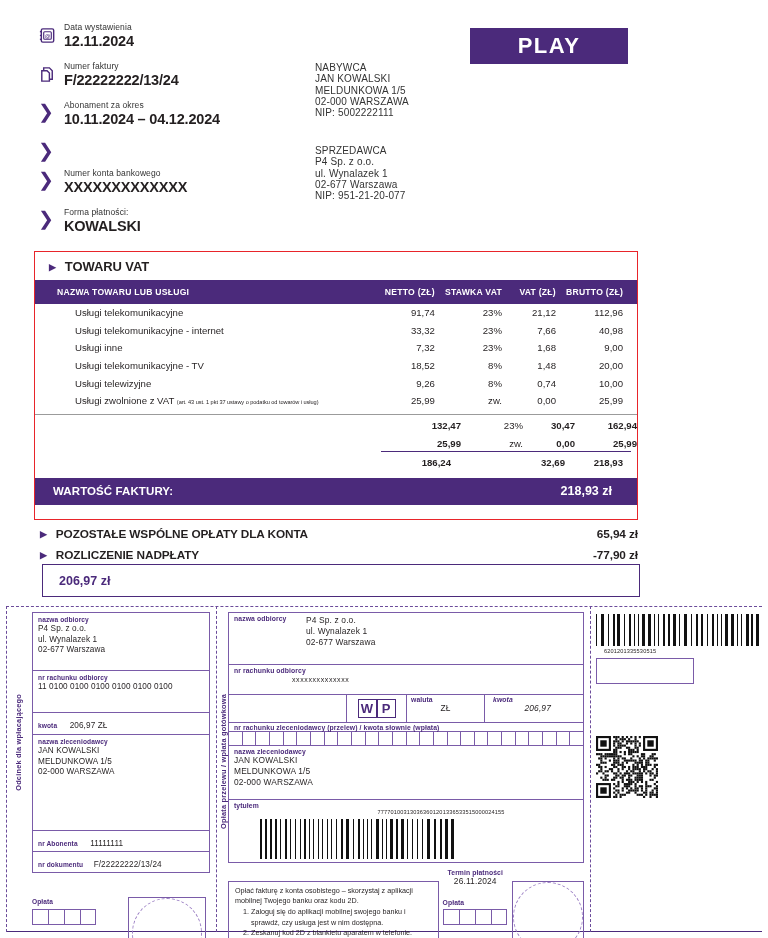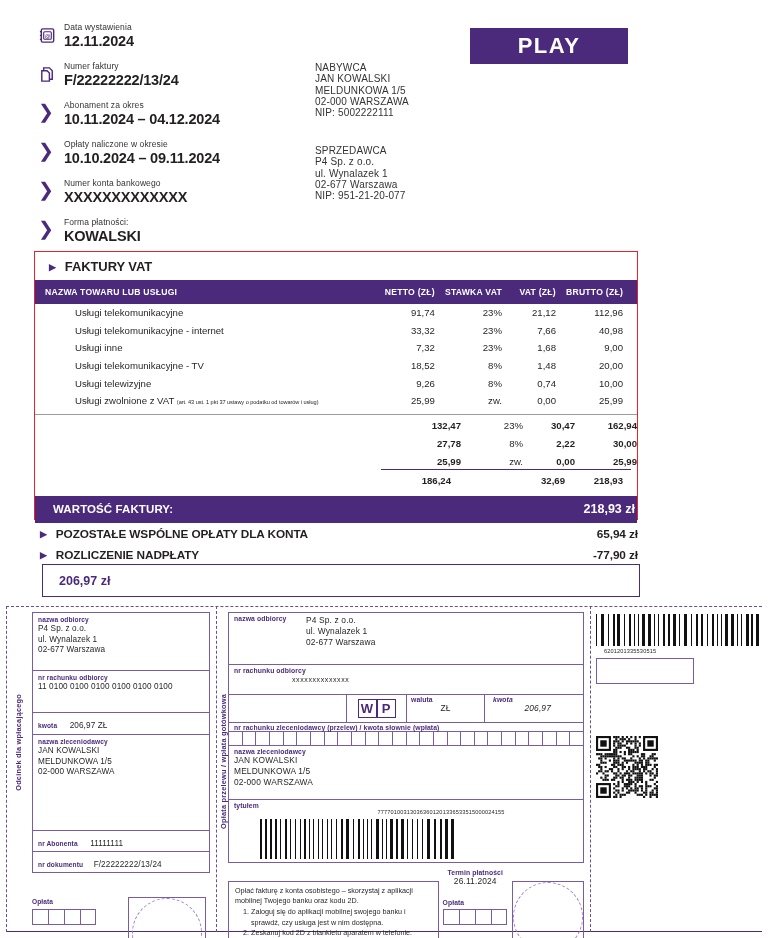--- a/index.html
+++ b/index.html
@@ -47,40 +47,40 @@
     font-size: 13px; font-weight: bold; letter-spacing: -.1px;
   }
   .tri { color: #4b2a7b; font-size: 9px; margin-right: 9px; }
 
   table.items { width: 100%; border-collapse: collapse; }
   table.items thead th {
     background: #4b2a7b; color: #fff;
     font-size: 8.6px; font-weight: bold; letter-spacing: .25px;
     padding: 7px 0; text-align: right; white-space: nowrap;
   }
-  table.items thead th.nm { text-align: left; padding-left: 10px; margin-top: 44px; }
+  table.items thead th.nm { text-align: left; padding-left: 22px; margin-top: 44px; }
   table.items tbody td {
     font-size: 9.6px; padding: 3.3px 0; text-align: right; color: #231f20;
   }
   table.items tbody td.nm { text-align: left; padding-left: 40px; }
   .fine { font-size: 5.6px; letter-spacing: -.05px; }
   .c-netto { width: 66px; padding-right: 10px !important; }
   .c-stawka { width: 62px; padding-right: 12px !important; }
   .c-vat { width: 52px; padding-right: 10px !important; }
   .c-brutto { width: 62px; padding-right: 14px !important; }
 
   .rule { height: 1px; background: #9b9b9b; margin: 4px 0 0 0; }
   .sumrow td { font-size: 9.8px; font-weight: bold; padding: 5px 0 2px 0 !important; }
   .sumrow td.stk { font-weight: normal; }
   .rule-purple { height: 1.3px; background: #4b2a7b; }
   .grand td { font-size: 9.8px; font-weight: bold; padding-top: 5px !important; }
 
   .value-bar {
     background: #4b2a7b; color: #fff; display: flex; justify-content: space-between;
-    align-items: center; padding: 6px 2px 7px 18px; margin-top: 7px;
+    align-items: center; padding: 6px 25px 7px 18px; margin-top: 7px;
   }
   .value-bar .lbl { font-size: 11.5px; font-weight: bold; letter-spacing: .1px; }
   .value-bar .amt { font-size: 12.5px; font-weight: bold; }
 
   .extra-row {
     position: absolute; left: 40px; width: 598px;
     display: flex; justify-content: space-between; align-items: center;
     font-size: 11.8px; font-weight: bold; letter-spacing: -.1px;
   }
   .extra-row .amt { font-size: 11.8px; font-weight: bold; }
@@ -188,24 +188,20 @@
       <div class="hdr-item">
         <div class="hdr-icon chev">❯</div>
         <div class="hdr-text">
           <div class="hdr-label">Abonament za okres</div>
           <div class="hdr-value">10.11.2024 – 04.12.2024</div>
         </div>
       </div>
 
       <div class="hdr-item">
         <div class="hdr-icon chev">❯</div>
-        <div class="hdr-text">
-          <div class="hdr-label">Opłaty naliczone w okresie</div>
-          <div class="hdr-value">10.10.2024 – 09.11.2024</div>
-        </div>
       </div>
 
       <div class="hdr-item">
         <div class="hdr-icon chev">❯</div>
         <div class="hdr-text">
           <div class="hdr-label">Numer konta bankowego</div>
           <div class="hdr-value">XXXXXXXXXXXXX</div>
         </div>
       </div>
 
@@ -236,21 +232,21 @@
 
     <div class="logo">
       <span class="logo-text">PLAY</span>
     </div>
   </div>
 
   <div class="red-box">
 
     <div class="sec-title-row">
       <span class="tri">▶</span>
-      <span>FAKTURY VAT</span>
+      <span>TOWARU VAT</span>
     </div>
 
     <table class="items">
       <thead>
         <tr>
           <th class="nm">NAZWA TOWARU LUB USŁUGI</th>
           <th class="c-netto">NETTO (ZŁ)</th>
           <th class="c-stawka">STAWKA VAT</th>
           <th class="c-vat">VAT (ZŁ)</th>
           <th class="c-brutto">BRUTTO (ZŁ)</th>
@@ -305,27 +301,20 @@
     <div style="padding:0 0 0 0;">
       <div class="rule"></div>
       <table class="items">
         <tbody id="subtotals-body">
             <tr class="sumrow">
               <td class="nm"></td>
               <td class="c-netto">132,47</td>
               <td class="c-stawka stk">23%</td>
               <td class="c-vat">30,47</td>
               <td class="c-brutto">162,94</td>
-            </tr>
-            <tr class="sumrow">
-              <td class="nm"></td>
-              <td class="c-netto">27,78</td>
-              <td class="c-stawka stk">8%</td>
-              <td class="c-vat">2,22</td>
-              <td class="c-brutto">30,00</td>
             </tr>
             <tr class="sumrow">
               <td class="nm"></td>
               <td class="c-netto">25,99</td>
               <td class="c-stawka stk">zw.</td>
               <td class="c-vat">0,00</td>
               <td class="c-brutto">25,99</td>
             </tr>
           </tbody>
       </table>

